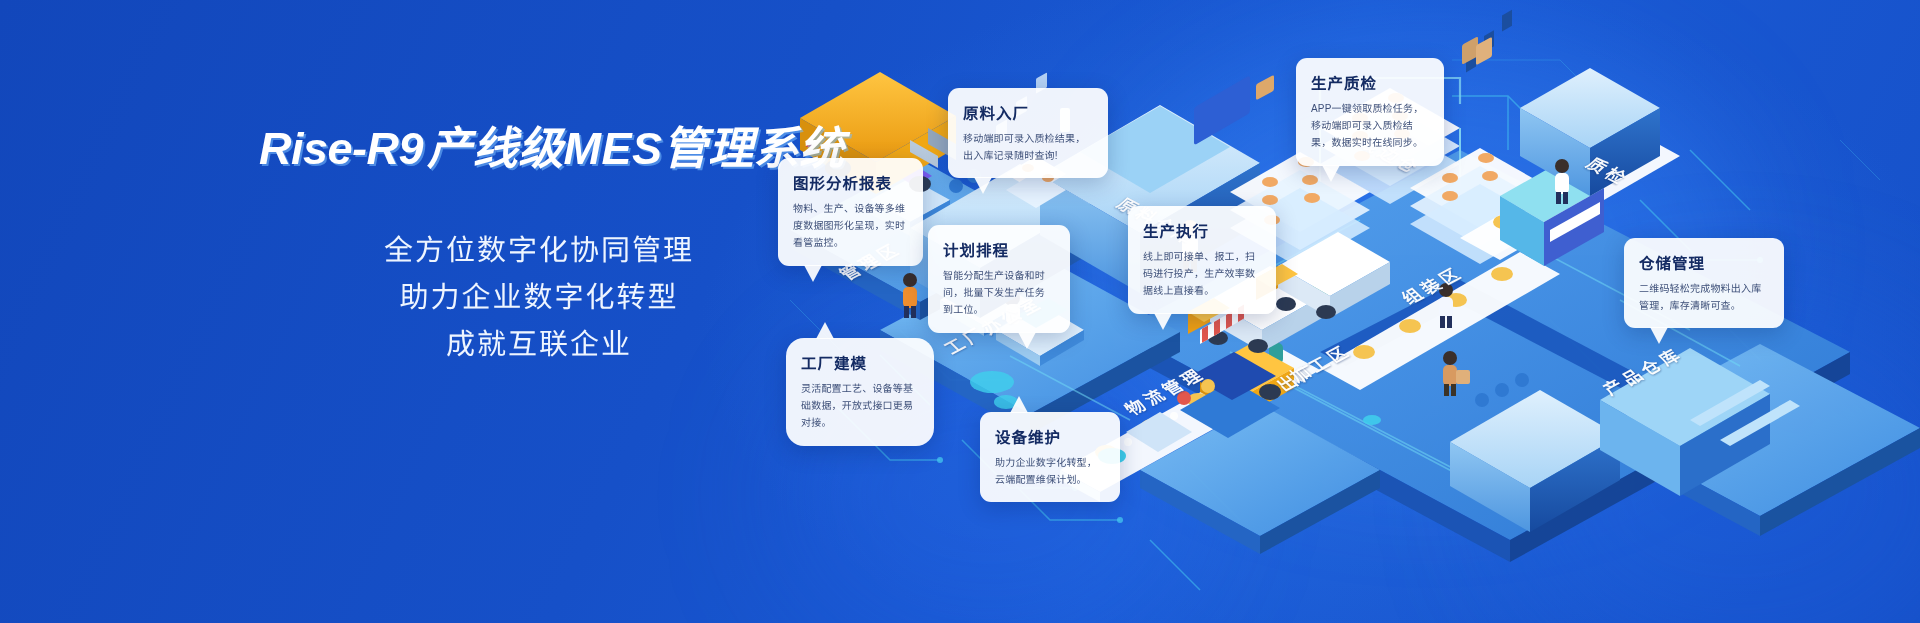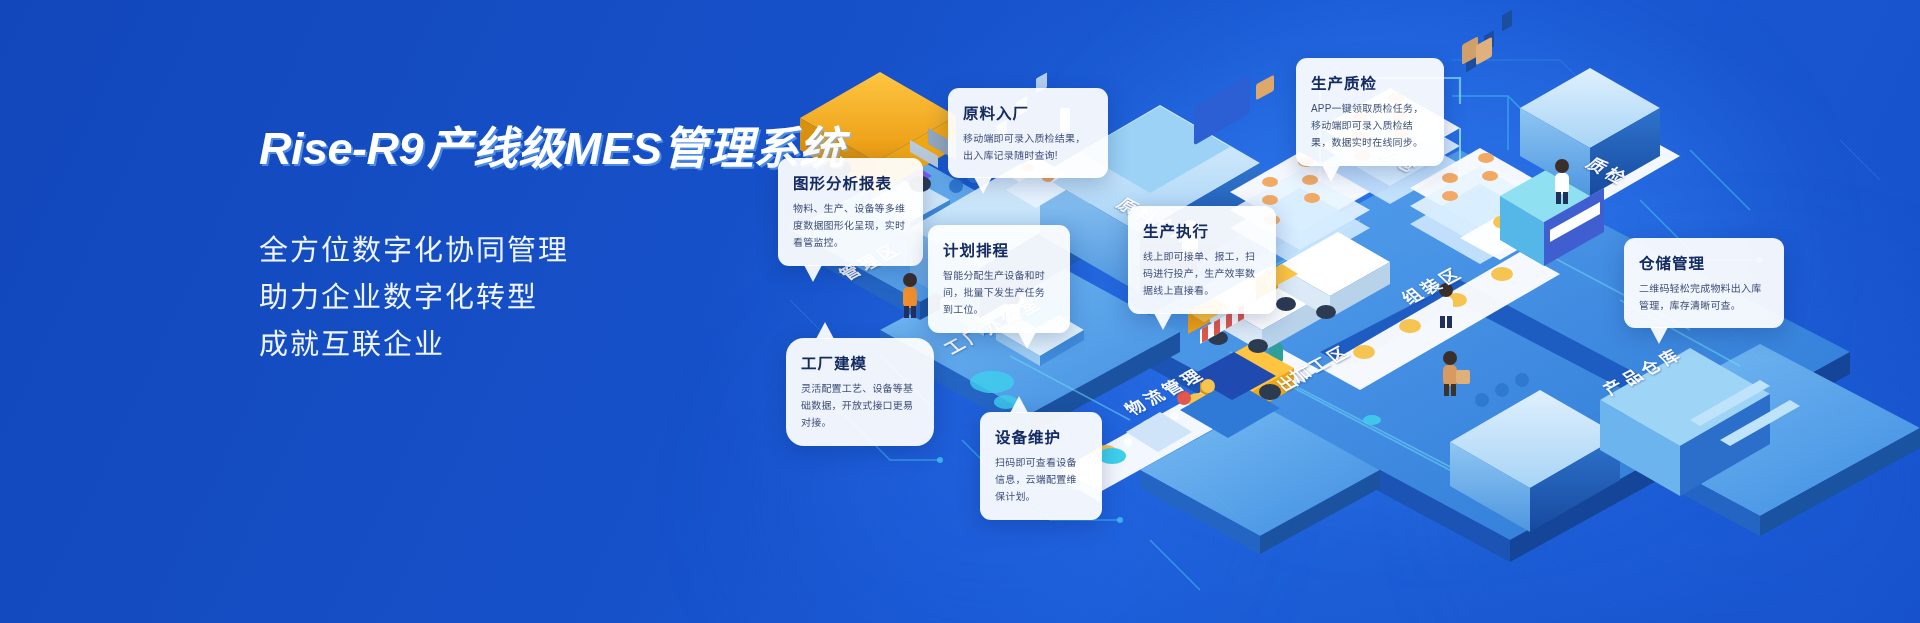--- a/index.html
+++ b/index.html
@@ -39,21 +39,21 @@
   }
   .headline {
     font-size:45px; font-weight:bold; font-style:italic;
     color:#ffffff; letter-spacing:.5px; white-space:nowrap;
     text-shadow:2px 2px 0 rgba(120,190,255,.55);
     line-height:1.18;
   }
   .headline .latin { font-style:italic; letter-spacing:-.5px; }
   .headline .han   { font-style:italic; margin-left:4px; }
 
-  .sublines { margin-top:52px; }
+  .sublines { margin-top:52px;text-align:center; }
   .subline {
     font-size:29px; color:#eef5ff; letter-spacing:2px;
     line-height:1.62; font-weight:400; white-space:nowrap;
   }
 
   
   #scene { position:absolute; left:760px; top:0; width:1160px; height:623px; z-index:5; }
 
   
   .zone-label {
@@ -546,19 +546,19 @@
     <div class="c-desc">二维码轻松完成物料出入库管理，库存清晰可查。</div>
     <div class="tail down-left"></div>
   </div>
 
   <div class="callout" style="left:786px; top:338px; width:148px;border-radius:18px;">
     <div class="c-title">工厂建模</div>
     <div class="c-desc">灵活配置工艺、设备等基础数据，开放式接口更易对接。</div>
     <div class="tail up-left"></div>
   </div>
 
-  <div class="callout" style="left:980px; top:412px; width:122px;">
+  <div class="callout" style="left:980px; top:412px; width:140px;">
     <div class="c-title">设备维护</div>
-    <div class="c-desc">扫码即可查看设备信息，云端配置维保计划。</div>
+    <div class="c-desc">助力企业数字化转型，云端配置维保计划。</div>
     <div class="tail up-left"></div>
   </div>
 
 </div>
 
 </body></html>

